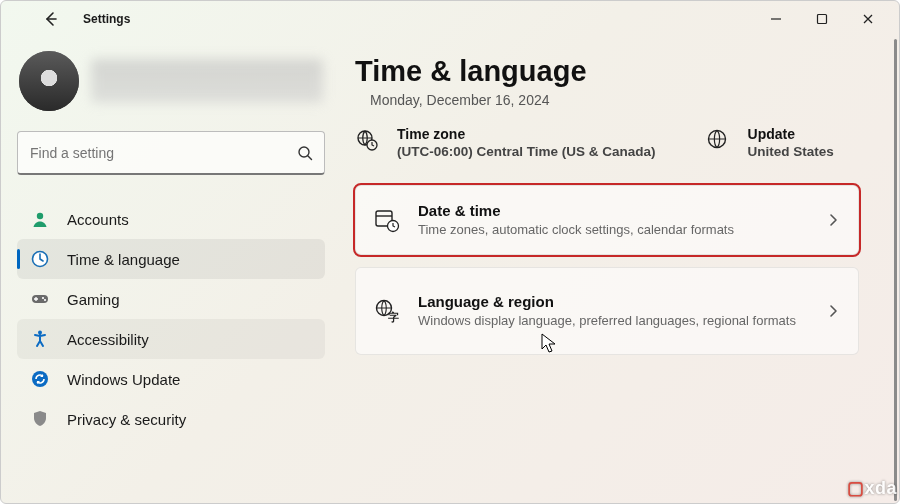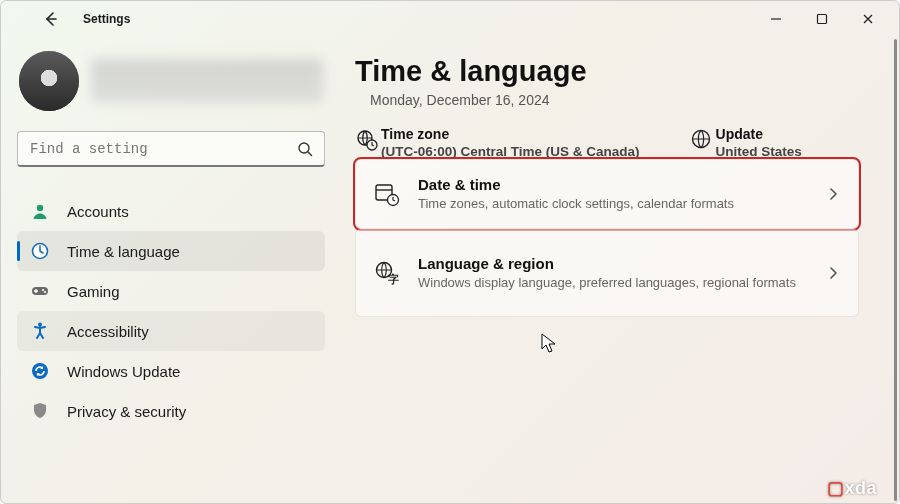--- a/index.html
+++ b/index.html
@@ -15,62 +15,61 @@
 .win-controls { margin-left: auto; display: flex; }
 .win-btn { width: 46px; height: 32px; display: flex; align-items: center; justify-content: center; cursor: pointer; }
 .body { display: flex; height: calc(100% - 36px); }
 .sidebar { width: 340px; padding: 8px 16px 0 16px; display: flex; flex-direction: column; }
 .profile { display: flex; align-items: center; gap: 12px; padding: 6px 2px 12px 2px; }
 .avatar { width: 60px; height: 60px; border-radius: 50%; background: linear-gradient(#888,#222); background-size: cover; overflow:hidden; position:relative; }
 .avatar::after{content:"";position:absolute;inset:0;background:radial-gradient(circle at 50% 45%, #ddd 0 18%, transparent 19%), linear-gradient(#5a5a5a,#2a2a2a);}
 .profile-text { flex:1; height:44px; filter: blur(6px); background: linear-gradient(#bbb,#ccc); border-radius:4px; opacity:.55;}
 .search { position: relative; margin-top: 8px; }
 .search input {
-  width: 100%; height: 36px; border: 1px solid #bcbcbc; border-bottom: 2px solid #777;
+  width: 100%; height: 44px; border: 1px solid #bcbcbc; border-bottom: 2px solid #777;
   border-radius: 4px; padding: 0 40px 0 12px; font-size: 14px; background: rgba(255,255,255,.65);
   outline: none;
-  font-family: Liberation Mono, monospace;
 }
 .search-icon { position: absolute; right: 12px; top: 50%; transform: translateY(-50%); color:#333; }
 .nav { margin-top: 24px; display: flex; flex-direction: column; gap: 0; overflow-y:auto; }
 .nav-item {
   display: flex; align-items: center; gap: 16px; height: 40px; padding: 0 12px;
   border-radius: 6px; cursor: pointer; font-size: 15px; color: #1a1a1a; position:relative;
 }
 .nav-item.selected { background: rgba(0,0,0,.06); }
 .nav-item.selected::before {
   content:""; position:absolute; left:0; top:10px; bottom:10px; width:3px;
   background:#0067c0; border-radius:2px;
 }
 .nav-item.hover { background: rgba(0,0,0,.045); }
 .nav-icon { width: 22px; height: 22px; display:flex; align-items:center; justify-content:center; }
 .content { flex: 1; padding: 18px 40px 0 14px; overflow-y: auto; position:relative; }
 .content h1 { font-size: 29px; font-weight: 600; color: #111; }
 .clock { font-size: 38px; font-weight: 600; margin-top: 34px; color:#111; }
 .date { font-size: 14px; color: #555; margin-top: 4px; margin-left: 15px; }
 .inforow { display:flex; gap: 50px; margin-top: 18px; }
-.infobox { display:flex; gap:2px; align-items:flex-start; }
+.infobox { display:flex; gap:18px; align-items:flex-start; }
 .infobox .ic { width:24px; height:24px; margin-top:2px; color:#333; }
 .infobox .lbl { font-size:14px; font-weight:600; color:#111; }
 .infobox .val { font-size:13.5px; color:#444; margin-top:2px;font-weight:bold; }
-.cards { display:flex; flex-direction:column; }
+.cards { margin-top: 26px; display:flex; flex-direction:column; gap:12px; }
 .card {
   background: rgba(255,255,255,.55); border:1px solid rgba(0,0,0,.08);
   border-radius:6px; height:70px; display:flex; align-items:center;
   padding: 0 18px; cursor:pointer; gap:18px;
 }
 .card.highlight { outline: 2.5px solid #c62828; outline-offset: 0; }
 .card.tall { height: 88px; }
 .card .ic { width:26px; height:26px; color:#333; flex-shrink:0;}
 .card-text { flex:1; }
 .card-title { font-size: 15px; font-weight:600; color:#111; }
 .card-sub { font-size: 13px; color:#666; margin-top:2px; line-height:1.35; }
 .chev { color:#555; }
 .scroll-ind { position:absolute; right:2px; top:2px; bottom:2px; width:3px; background:#8a8a8a; border-radius:2px; }
-.watermark { position:absolute; right:22px; bottom:4px; font-size:18px; font-weight:700; color:#fff; opacity:.9; text-shadow:0 0 3px rgba(0,0,0,.5); letter-spacing:.5px;}
+.watermark { position:absolute; right:2px; bottom:4px; font-size:18px; font-weight:700; color:#fff; opacity:.9; text-shadow:0 0 3px rgba(0,0,0,.5); letter-spacing:.5px;}
 .watermark .red { color:#d63b2f; }
 .cursor { position:absolute; left:540px; top:332px; pointer-events:none; }
 svg { display:block; }
 </style>
 </head>
 <body>
 
 <div class="window">
   <div class="titlebar">
     <div class="back-btn">

